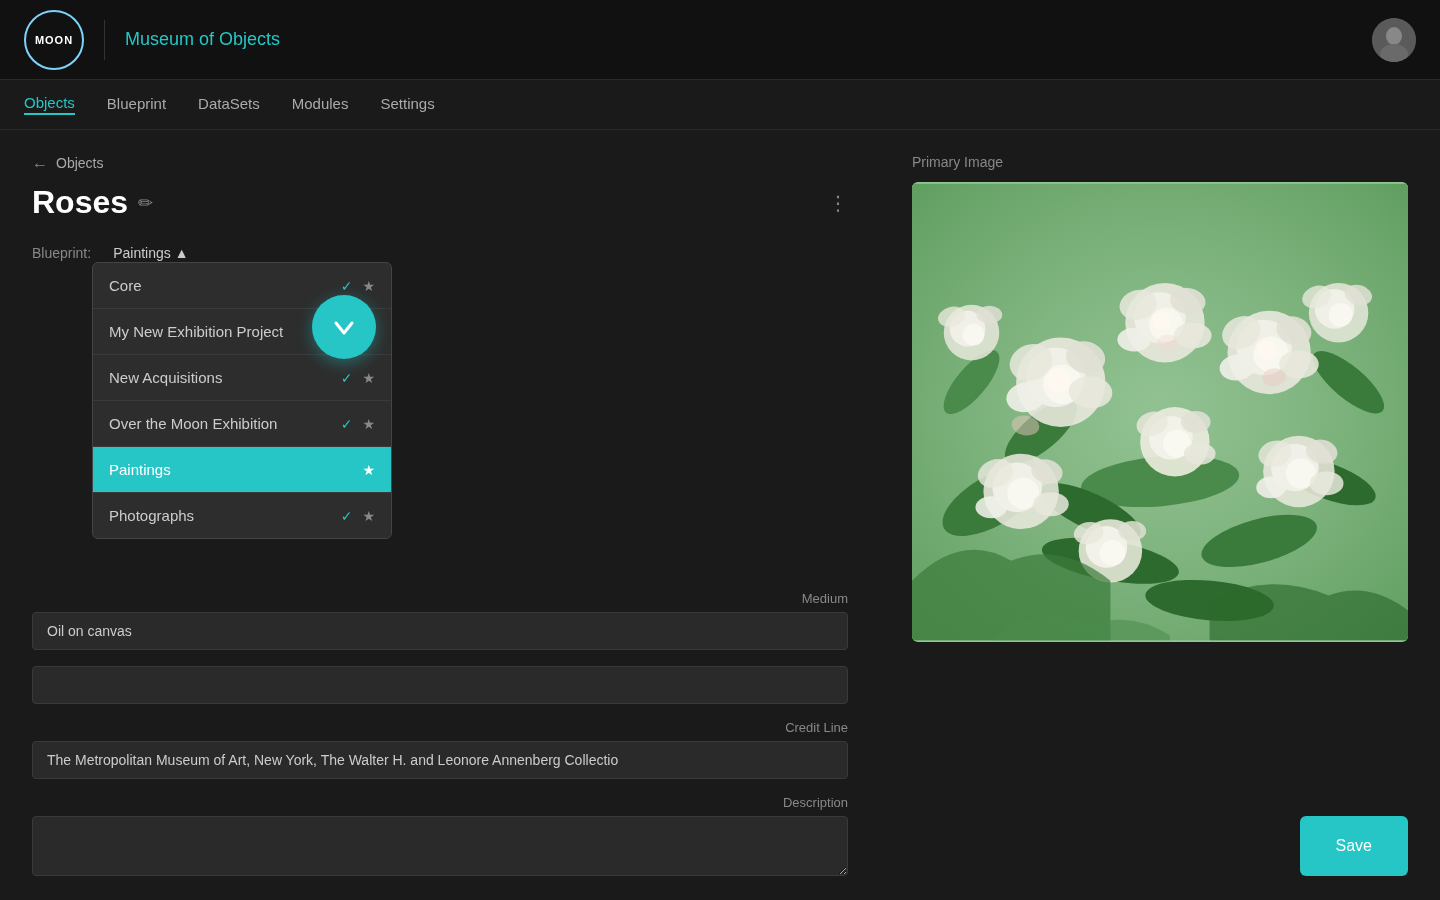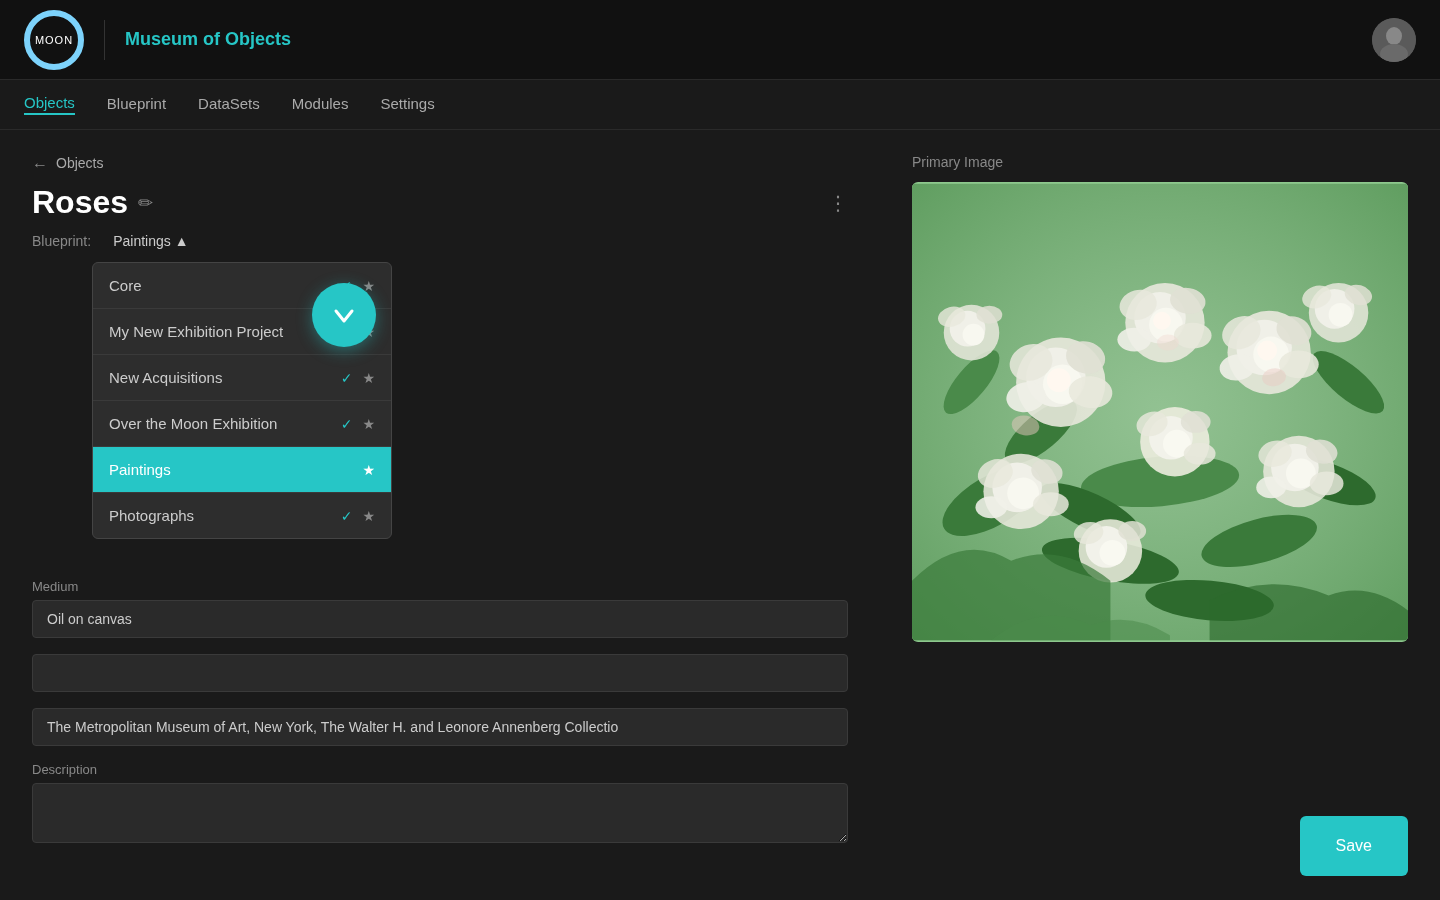--- a/index.html
+++ b/index.html
@@ -18,40 +18,40 @@
       align-items: center;
       background: #111;
       height: 80px;
       padding: 0 24px;
       border-bottom: 1px solid #2a2a2a;
     }
     .logo {
       width: 60px;
       height: 60px;
       border-radius: 50%;
-      border: 6px solid #7dd3fc;
+      border: 2px solid #7dd3fc;
       display: flex;
       align-items: center;
       justify-content: center;
       font-size: 11px;
-      font-weight: normal;
+      font-weight: bold;
       color: #fff;
       letter-spacing: 1px;
       flex-shrink: 0;
     }
     .topbar-divider {
       width: 1px;
       height: 40px;
       background: #333;
       margin: 0 20px;
     }
     .app-title {
       color: #26c6c6;
       font-size: 18px;
-      font-weight: 700;
+      font-weight: 400;
       flex: 1;
     }
     .user-avatar {
       width: 44px;
       height: 44px;
       border-radius: 50%;
       background: #555;
       overflow: hidden;
       display: flex;
       align-items: center;
@@ -108,21 +108,21 @@
     }
     .breadcrumb-link {
       color: #aaa;
       cursor: pointer;
     }
 
     .page-title-row {
       display: flex;
       align-items: center;
       justify-content: space-between;
-      margin-bottom: 12px;
+      margin-bottom: 24px;
     }
     .page-title-left {
       display: flex;
       align-items: center;
       gap: 10px;
     }
     .page-title {
       font-size: 32px;
       font-weight: 600;
       color: #fff;
@@ -151,21 +151,21 @@
       color: #ccc;
       display: flex;
       align-items: center;
       gap: 4px;
       cursor: pointer;
     }
 
     
     .dropdown {
       position: absolute;
-      top: 29px;
+      top: 17px;
       left: 60px;
       background: #2d2d2d;
       border: 1px solid #444;
       border-radius: 6px;
       width: 300px;
       z-index: 100;
       overflow: hidden;
     }
     .dropdown-item {
       display: flex;
@@ -228,20 +228,21 @@
       gap: 16px;
       margin-bottom: 16px;
     }
     .form-group {
       flex: 1;
     }
     .form-label {
       font-size: 13px;
       color: #888;
       margin-bottom: 6px;
+      text-align: right;
     }
     .form-input {
       width: 100%;
       background: #2a2a2a;
       border: 1px solid #3a3a3a;
       border-radius: 4px;
       padding: 10px 14px;
       color: #ccc;
       font-size: 14px;
       outline: none;
@@ -398,20 +399,21 @@
       </div>
     </div>
 
     <div class="form-row">
       <div class="form-group">
         <input class="form-input" type="text" style="">
       </div>
     </div>
 
     <div class="form-group" style="margin-bottom:16px;">
+      <div class="form-label">Credit Line</div>
       <input class="form-input" type="text" value="The Metropolitan Museum of Art, New York, The Walter H. and Leonore Annenberg Collectio" style="">
     </div>
 
     <div class="form-group">
       <div class="form-label">Description</div>
       <textarea class="form-textarea" style=""></textarea>
     </div>
 
   </div>
 

